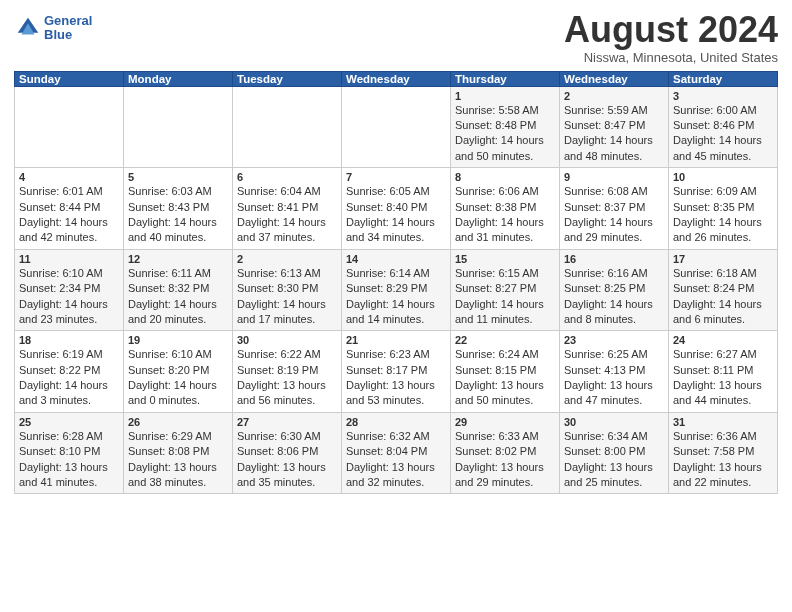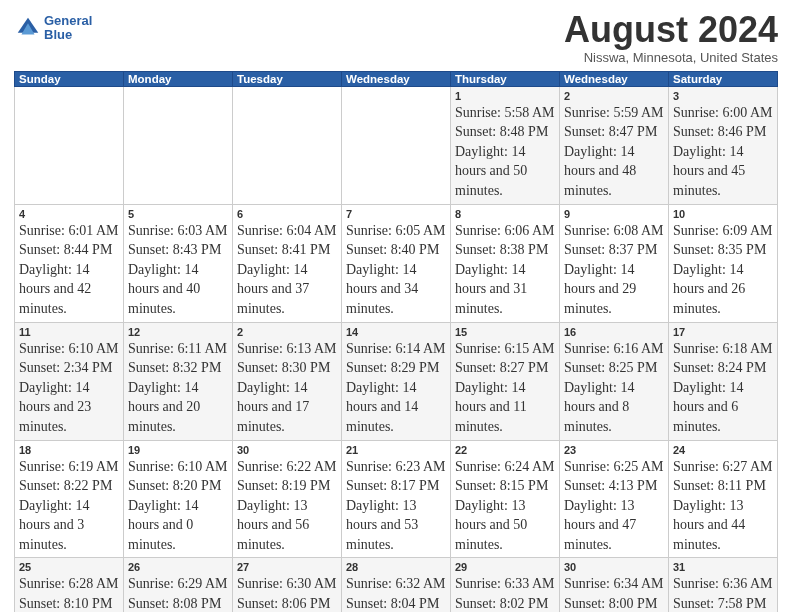--- a/index.html
+++ b/index.html
@@ -75,24 +75,23 @@
     tbody tr:nth-child(odd) td {
       background: #f5f5f5;
     }
     .day-number {
       font-size: 11px;
       font-weight: bold;
       display: block;
       margin-bottom: 1px;
     }
     .day-info {
-      font-size: 14px;
+      font-size: 11px;
       line-height: 1.4;
       color: #333;
-      font-family: Liberation Serif, serif;
     }
     .empty-cell {
       background: #fff !important;
     }
   </style>
 </head>
 <body>
 
 <div class="container">
   <div class="header-row">

